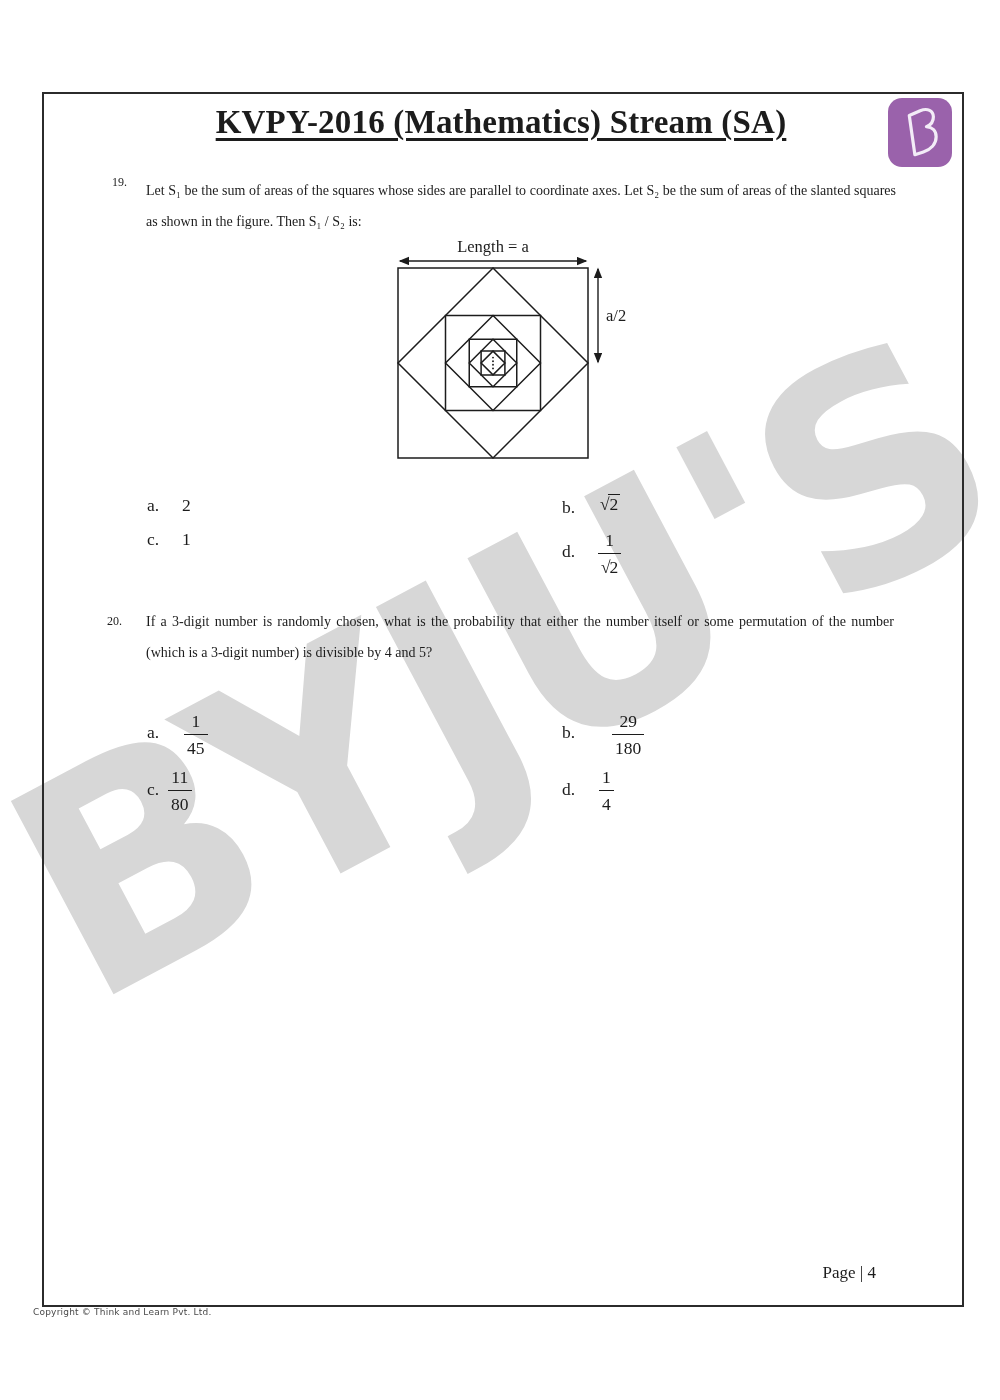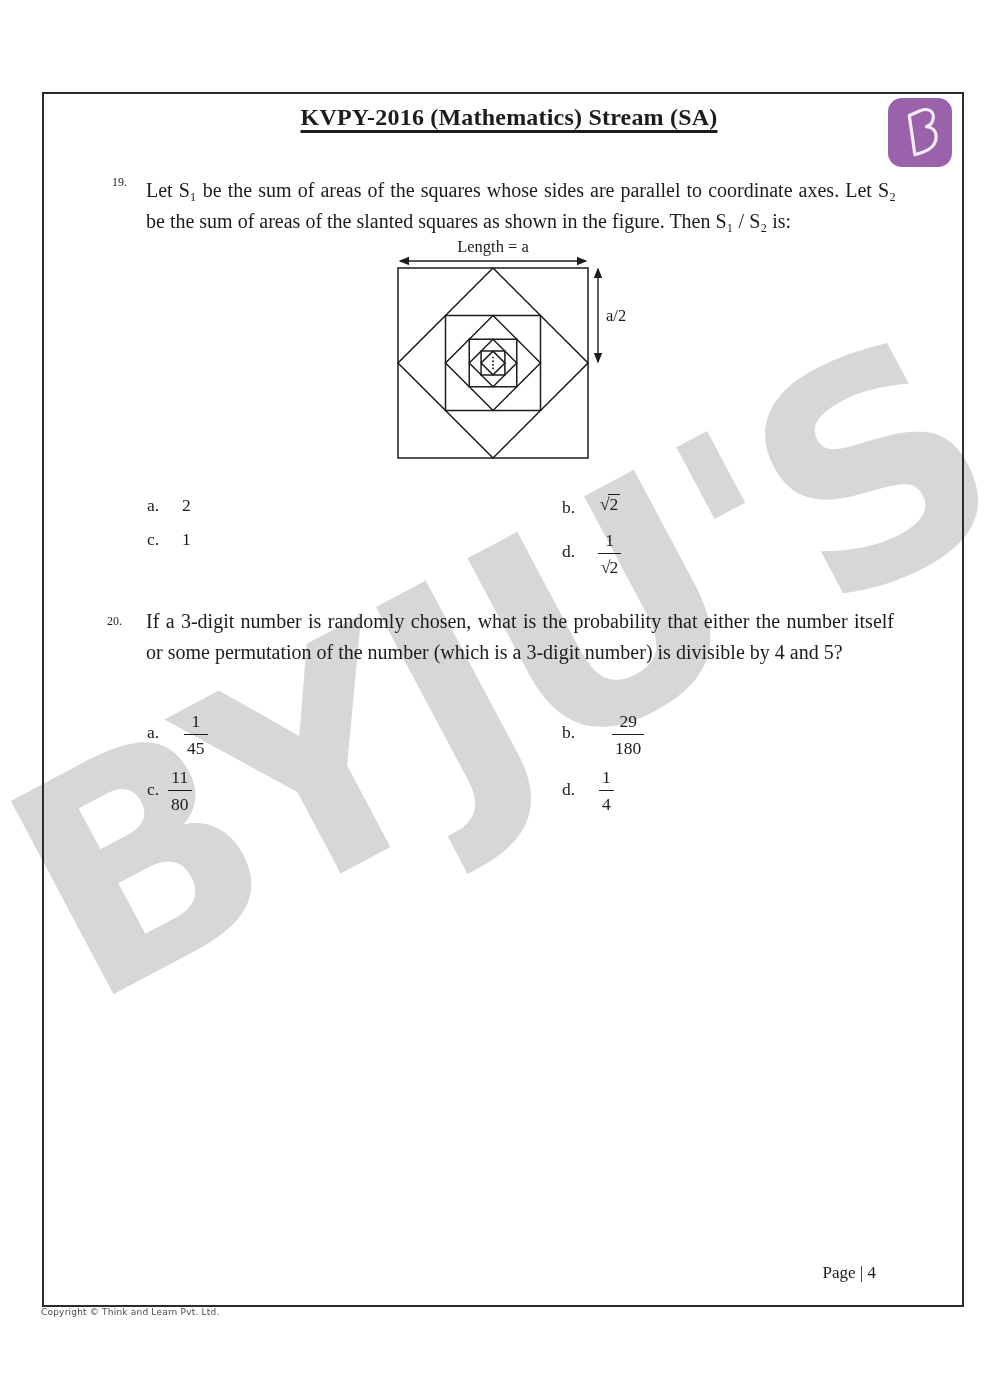--- a/index.html
+++ b/index.html
@@ -11,45 +11,45 @@
              font-weight:bold;font-size:300px;color:#d7d7d7;letter-spacing:-8px;
              transform:rotate(-28deg);transform-origin:50% 50%;z-index:1;white-space:nowrap;
              user-select:none;}
 
   .frame{position:absolute;left:42px;top:92px;width:918px;height:1211px;
          border:2px solid #2b2b2b;z-index:2;}
 
   .logo{position:absolute;left:887px;top:97px;width:66px;height:71px;z-index:4;}
 
   .title{position:absolute;left:42px;top:104px;width:918px;text-align:center;
-         font-size:24px;font-weight:bold;z-index:3;letter-spacing:0.2px;padding-left:8px;}
+         font-size:33px;font-weight:bold;z-index:3;letter-spacing:0.2px;}
   .title span{text-decoration:underline;text-decoration-thickness:2.5px;text-underline-offset:5px;}
 
   .qnum{position:absolute;font-size:12px;z-index:2;}
-  .qtext{position:absolute;font-size:20px;line-height:31px;text-align:justify;z-index:2;}
+  .qtext{position:absolute;font-size:14px;line-height:31px;text-align:justify;z-index:2;}
 
   .figure{position:absolute;left:390px;top:238px;z-index:2;}
   .figure text{font-family:"Liberation Serif","DejaVu Serif",serif;font-size:16.5px;fill:#1c1c1c;}
 
   .opt{position:absolute;font-size:17.5px;z-index:2;}
 
   .vfrac{display:inline-flex;flex-direction:column;align-items:center;
          line-height:26px;font-size:17.5px;text-align:center;}
   .vfrac .den{border-top:1.6px solid #1c1c1c;padding:0 3px;}
   .vfrac .num{padding:0 3px;}
 
   .sq{white-space:nowrap;}
   .sq .sign{letter-spacing:-1px;}
   .sq .rad{border-top:1.6px solid #1c1c1c;display:inline-block;line-height:1.1;padding:0 2px;margin-left:-1px;}
 
   .footer-center{position:absolute;left:42px;top:1263px;width:918px;text-align:center;
                  font-size:17.5px;z-index:2;}
   .footer-page{position:absolute;top:1263px;right:124px;font-size:17px;z-index:2;}
   .copyright{position:absolute;left:33px;top:1307px;font-size:9px;
-             font-family:"DejaVu Sans",sans-serif;color:#4a4a4a;letter-spacing:0.2px;z-index:2;margin-left:8px;}
+             font-family:"DejaVu Sans",sans-serif;color:#4a4a4a;letter-spacing:0.2px;z-index:2;}
 </style>
 </head>
 <body>
 
 <div class="page">
 
   <div class="watermark">BYJU'S</div>
 
   <div class="frame"></div>
 

